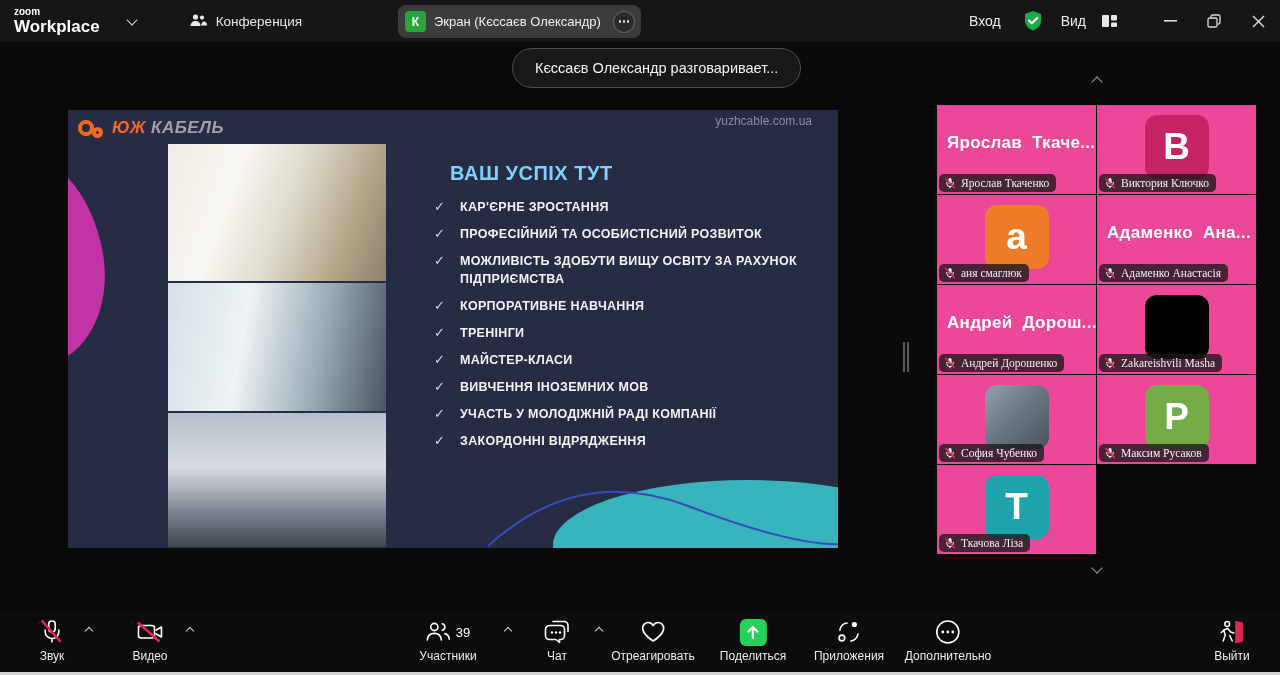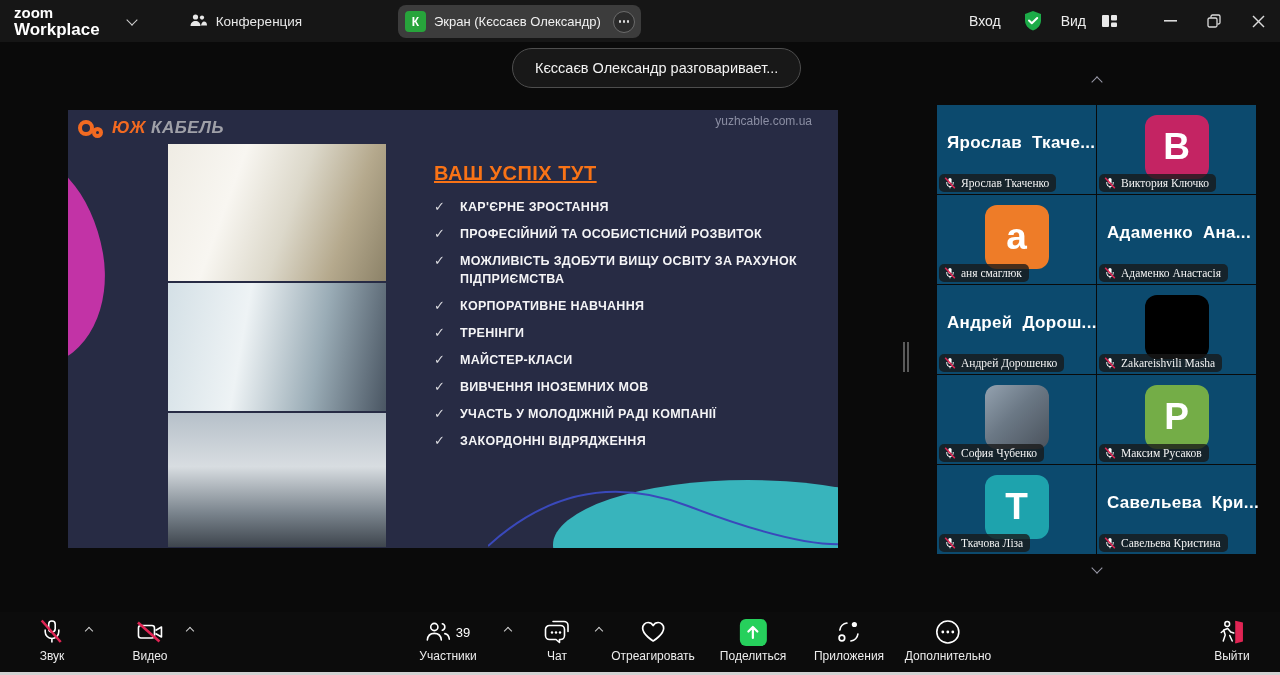--- a/index.html
+++ b/index.html
@@ -2,21 +2,21 @@
 <html><head>
 <meta charset="utf-8">
 <style>
   * { margin:0; padding:0; box-sizing:border-box; }
   html,body { width:1280px; height:675px; overflow:hidden; background:#000; }
   body { position:relative; font-family:"Liberation Sans","DejaVu Sans",sans-serif; color:#fff; }
 
   
   .topbar { position:absolute; left:0; top:0; width:1280px; height:42px; background:#161616; display:flex; align-items:center; }
   .brand { margin-left:14px; line-height:1; cursor:default; }
-  .brand .sm { font-size:15px; font-weight:bold; color:#fff; display:block; }
+  .brand .sm { font-size:10px; font-weight:bold; color:#fff; display:block; }
   .brand .lg { font-size:17px; font-weight:bold; color:#fff; display:block; margin-top:1px; }
   .chev { display:inline-block; width:8px; height:8px; border-right:1.5px solid #cfcfcf; border-bottom:1.5px solid #cfcfcf; transform:rotate(45deg); }
   .chev.up { transform:rotate(-135deg); }
   .brand-chev { margin-left:28px; margin-top:-3px; }
   .conf-tab { display:flex; align-items:center; gap:8px; margin-left:45px; font-size:13.5px; color:#e8e8e8; padding:6px 8px; }
   .screen-tab { position:absolute; left:398px; top:5px; height:33px; background:#3c3c3c; border-radius:8px; display:flex; align-items:center; gap:8px; padding:0 6px 0 7px; }
   .k-avatar { width:21px; height:21px; border-radius:4px; background:#27a43b; color:#fff; font-size:12px; font-weight:bold; display:flex; align-items:center; justify-content:center; }
   .screen-tab .lbl { font-size:13px; color:#f0f0f0; }
   .dots-btn { width:22px; height:22px; border-radius:50%; background:#2b2b2b; border:1px solid #6b6b6b; display:flex; align-items:center; justify-content:center; gap:1.5px; margin-left:4px; }
   .dots-btn i { width:2.5px; height:2.5px; border-radius:50%; background:#dcdcdc; }
@@ -38,37 +38,37 @@
   .ring.r2 { width:11px; height:11px; margin-left:-7px; margin-top:9px; }
   .slide-logo .t1 { font-size:17px; font-weight:bold; font-style:italic; color:#f26a21; letter-spacing:.5px; margin-left:4px; }
   .slide-logo .t2 { font-size:17px; font-weight:bold; font-style:italic; color:#9fa0a8; letter-spacing:.5px; }
   .site { position:absolute; right:26px; top:4px; font-size:12px; color:#8b8ea3; }
   .blob { position:absolute; left:-115px; top:44px; width:150px; height:212px; background:#c233a6; border-radius:48% 52% 55% 45% / 42% 58% 52% 48%; transform:rotate(-10deg); }
   .photos { position:absolute; left:100px; top:34px; width:218px; display:flex; flex-direction:column; gap:2px; }
   .photo { width:218px; }
   .ph1 { height:137px; background:linear-gradient(110deg,#efece4 0%,#f8f6f1 30%,#dcd8ca 55%,#b5a98d 78%,#8c8268 100%); }
   .ph2 { height:128px; background:linear-gradient(100deg,#d4e0e6 0%,#eef3f5 35%,#9aacb6 68%,#4a5663 100%); }
   .ph3 { height:134px; background:linear-gradient(180deg,#b6c0c9 0%,#d8dde1 40%,#79838c 75%,#3e454d 100%); }
-  .slide-title { position:absolute; left:366px; top:52px; font-size:20px; font-weight:bold; color:#f97316; letter-spacing:.5px;text-decoration:underline; }
+  .slide-title { position:absolute; left:382px; top:52px; font-size:20px; font-weight:bold; color:#7dd3fc; letter-spacing:.5px; }
   .bullets { position:absolute; left:366px; top:88px; width:392px; list-style:none; }
   .bullets li { position:relative; padding-left:26px; margin-bottom:9px; font-size:12.5px; font-weight:bold; color:#f4f4f6; line-height:18px; letter-spacing:.3px; }
   .bullets li .ck { position:absolute; left:0; top:0; color:#d9dade; font-weight:normal; font-size:13px; }
   .teal-shape { position:absolute; left:485px; bottom:-62px; width:390px; height:130px; background:#38b4bc; border-radius:50%; }
   .curve-svg { position:absolute; left:420px; bottom:0; }
 
   
   .divider { position:absolute; left:903px; top:300px; width:8px; height:30px; display:flex; gap:2px; cursor:col-resize; }
   .divider i { width:2px; height:30px; background:#5a5a5a; }
 
   
   .scroll-up { position:absolute; left:1085px; top:36px; width:24px; height:16px; display:flex; justify-content:center; }
   .scroll-down { position:absolute; left:1085px; top:522px; width:24px; height:16px; display:flex; justify-content:center; }
   .scroll-up .chev, .scroll-down .chev { border-color:#9a9aa8; }
   .tiles { position:absolute; left:937px; top:63px; width:320px; display:grid; grid-template-columns:159px 159px; grid-auto-rows:89px; gap:1px; background:#0a0a0a; }
-  .tile { position:relative; background:#0c4a6e; overflow:visible;padding-left:18px; }
+  .tile { position:relative; background:#ec4899; overflow:visible;padding-left:18px; }
   .tile .big-name { position:absolute; left:10px; top:0; height:76px; display:flex; align-items:center; font-size:17px; font-weight:bold; color:#fff; letter-spacing:.3px; white-space:pre; }
   .tile .sq { position:absolute; left:50%; top:10px; transform:translateX(-50%); width:64px; height:64px; border-radius:12px; display:flex; align-items:center; justify-content:center; font-size:37px; font-weight:bold; color:#fff; }
   .tile .sq.photo-av { background:linear-gradient(135deg,#94a2b0 0%,#6b7885 45%,#4a525c 100%); }
   .tile .sq.black-av { background:#000; }
   .pill { position:absolute; left:2px; bottom:2px; max-width:170px; background:rgba(24,24,24,.78); border-radius:5px; padding:3px 7px 3px 5px; display:flex; align-items:center; gap:5px; font-size:11.5px; color:#f3f3f3; white-space:nowrap; z-index:2;font-family:Liberation Serif, serif; }
 
   
   .toolbar { position:absolute; left:0; top:612px; width:1280px; height:60px; background:#0c0c0c; }
   .tb-btn { position:absolute; top:6px; display:flex; flex-direction:column; align-items:center; gap:3px; transform:translateX(-50%); }
   .tb-btn .lab { font-size:12px; color:#ededed; }
@@ -302,32 +302,20 @@
         <svg width="12" height="12" viewBox="0 0 12 12">
             <rect x="4.4" y="1" width="3.2" height="6" rx="1.6" fill="#fff"></rect>
             <path d="M2.8 5v1.4a3.2 3.2 0 0 0 6.4 0V5" stroke="#fff" stroke-width="1" fill="none"></path>
             <line x1="6" y1="9.6" x2="6" y2="11.3" stroke="#fff" stroke-width="1"></line>
             <line x1="1.2" y1="0.8" x2="10.8" y2="11.2" stroke="#e02554" stroke-width="1.6"></line>
           </svg>
         <span>Ткачова Ліза</span>
       </div>
     </div>
 
-    <div class="tile">
-      <div class="big-name">Савельева  Кри...</div>
-      <div class="pill">
-        <svg width="12" height="12" viewBox="0 0 12 12">
-            <rect x="4.4" y="1" width="3.2" height="6" rx="1.6" fill="#fff"></rect>
-            <path d="M2.8 5v1.4a3.2 3.2 0 0 0 6.4 0V5" stroke="#fff" stroke-width="1" fill="none"></path>
-            <line x1="6" y1="9.6" x2="6" y2="11.3" stroke="#fff" stroke-width="1"></line>
-            <line x1="1.2" y1="0.8" x2="10.8" y2="11.2" stroke="#e02554" stroke-width="1.6"></line>
-          </svg>
-        <span>Савельева Кристина</span>
-      </div>
-    </div>
 
   </div>
 
   <div class="scroll-down">
       <span class="chev"></span>
     </div>
 </div>
 
 <div class="toolbar">
 

